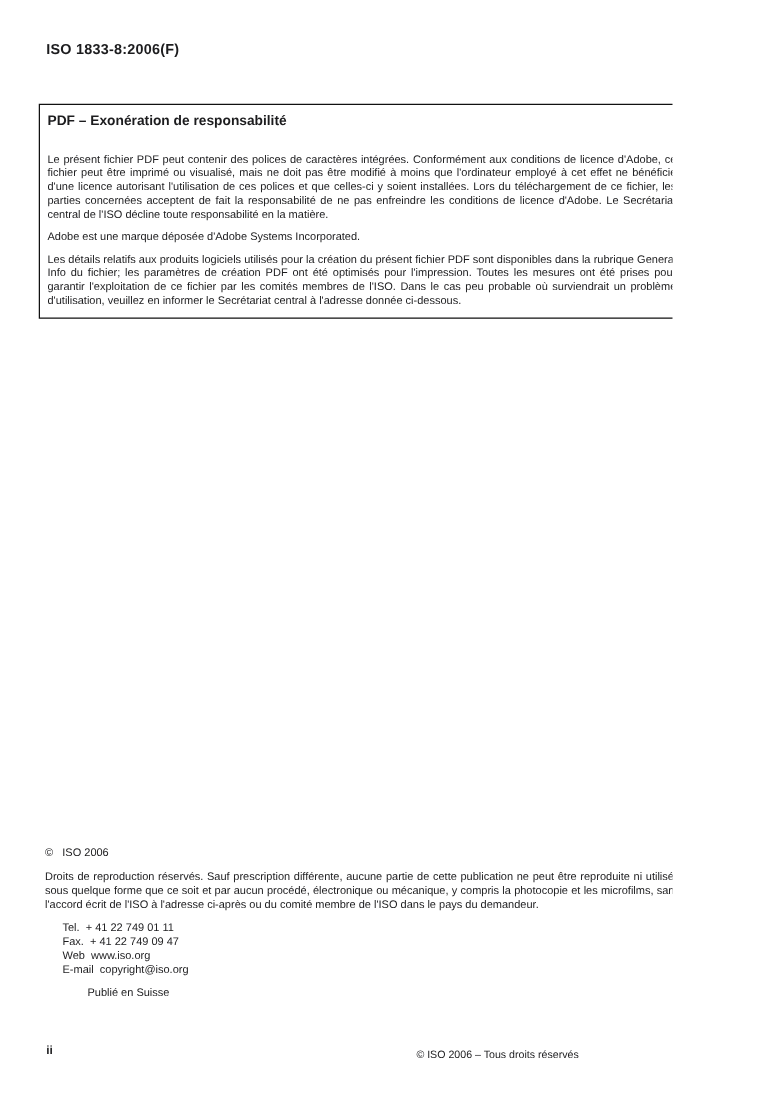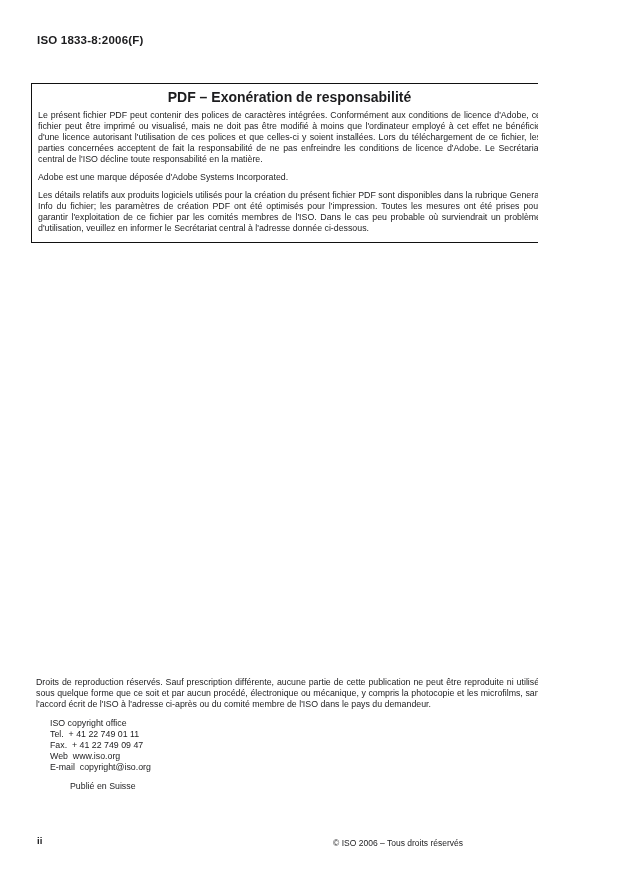--- a/index.html
+++ b/index.html
@@ -27,25 +27,24 @@
   .disclaimer-box {
     position: absolute;
     left: 31px;
     top: 83px;
     width: 517px;
     box-sizing: border-box;
     border: 1.4px solid #111111;
     padding: 8px 6px 8px 6px;
   }
   .box-title {
-    text-align: center;
     font-weight: bold;
-    font-size: 14px;
+    font-size: 11px;
     line-height: 11px;
-    margin: 0 0 7px 0;
+    margin: 0 0 19px 0;
   }
   .box-para {
     font-size: 8.8px;
     line-height: 11px;
     text-align: justify;
     margin: 0 0 7px 0;
   }
   .box-para:last-child {
     margin-bottom: 0;
   }
@@ -97,23 +96,23 @@
   <div class="doc-header">ISO 1833-8:2006(F)</div>
 
   <div class="disclaimer-box">
     <p class="box-title">PDF – Exonération de responsabilité</p>
     <p class="box-para">Le présent fichier PDF peut contenir des polices de caractères intégrées. Conformément aux conditions de licence d'Adobe, ce fichier peut être imprimé ou visualisé, mais ne doit pas être modifié à moins que l'ordinateur employé à cet effet ne bénéficie d'une licence autorisant l'utilisation de ces polices et que celles-ci y soient installées. Lors du téléchargement de ce fichier, les parties concernées acceptent de fait la responsabilité de ne pas enfreindre les conditions de licence d'Adobe. Le Secrétariat central de l'ISO décline toute responsabilité en la matière.</p>
     <p class="box-para">Adobe est une marque déposée d'Adobe Systems Incorporated.</p>
     <p class="box-para">Les détails relatifs aux produits logiciels utilisés pour la création du présent fichier PDF sont disponibles dans la rubrique General Info du fichier; les paramètres de création PDF ont été optimisés pour l'impression. Toutes les mesures ont été prises pour garantir l'exploitation de ce fichier par les comités membres de l'ISO. Dans le cas peu probable où surviendrait un problème d'utilisation, veuillez en informer le Secrétariat central à l'adresse donnée ci-dessous.</p>
   </div>
 
   <div class="copyright-block">
+    <p class="copyright-line">©   ISO 2006</p>
     <p class="copyright-notice">Droits de reproduction réservés. Sauf prescription différente, aucune partie de cette publication ne peut être reproduite ni utilisée sous quelque forme que ce soit et par aucun procédé, électronique ou mécanique, y compris la photocopie et les microfilms, sans l'accord écrit de l'ISO à l'adresse ci-après ou du comité membre de l'ISO dans le pays du demandeur.</p>
     <div class="address-block">
-      <div class="address-line">ISO copyright office</div>
       <div class="address-line">Tel.  + 41 22 749 01 11</div>
       <div class="address-line">Fax.  + 41 22 749 09 47</div>
       <div class="address-line">Web  www.iso.org</div>
       <div class="address-line">E-mail  copyright@iso.org</div>
     </div>
     <p class="copyright-line published-line">Publié en Suisse</p>
   </div>
 
   <div class="footer-page-number">ii</div>
 

